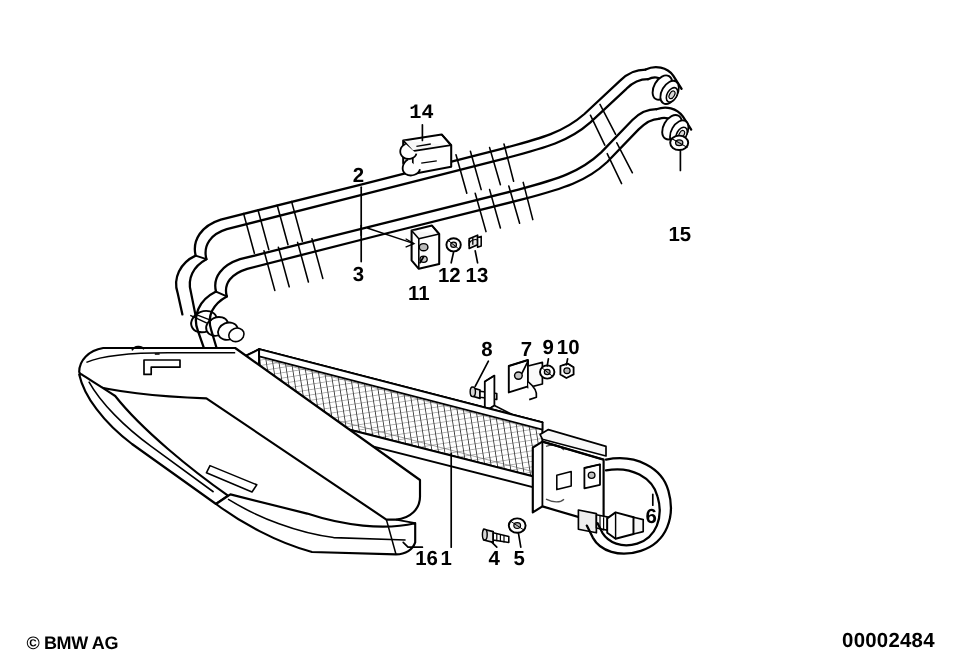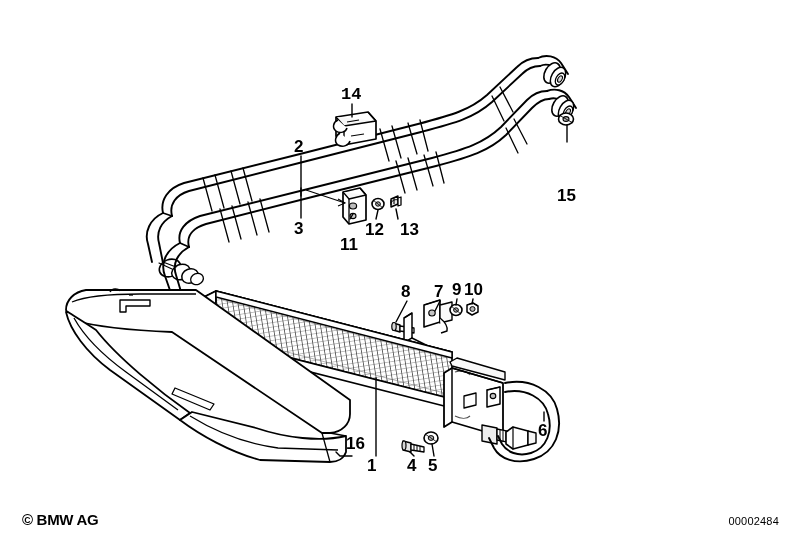--- a/index.html
+++ b/index.html
@@ -22,42 +22,42 @@
   #diagram {
     position: absolute;
     left: 0;
     top: 0;
     width: 799px;
     height: 559px;
   }
   .footer {
     position: absolute;
     left: 0;
-    bottom: 17px;
+    bottom: 0;
     width: 799px;
     height: 46px;
   }
   .copyright {
     position: absolute;
     left: 22px;
     bottom: 14px;
     font-family: "Liberation Sans", sans-serif;
     font-size: 15px;
     font-weight: bold;
     color: #000000;
     letter-spacing: -0.3px;
     white-space: nowrap;
   }
   .docnum {
     position: absolute;
     right: 20px;
     bottom: 15px;
     font-family: "Liberation Sans", sans-serif;
-    font-size: 11px;
-    font-weight: normal;
+    font-size: 17px;
+    font-weight: bold;
     color: #000000;
     letter-spacing: 0.2px;
     white-space: nowrap;
     margin-top: 48px;
   }
   .callout {
     position: absolute;
     font-family: "Liberation Sans", sans-serif;
     font-size: 17px;
     font-weight: bold;
@@ -449,23 +449,23 @@
   <div class="callout" style="left:294px; top:220px;">3</div>
   <div class="callout" style="left:407px; top:457px;">4</div>
   <div class="callout" style="left:428px; top:457px;">5</div>
   <div class="callout" style="left:538px; top:422px;">6</div>
   <div class="callout" style="left:434px; top:283px;">7</div>
   <div class="callout" style="left:401px; top:283px;">8</div>
   <div class="callout" style="left:452px; top:281px;">9</div>
   <div class="callout" style="left:464px; top:281px;">10</div>
   <div class="callout" style="left:340px; top:236px;">11</div>
   <div class="callout" style="left:365px; top:221px;">12</div>
-  <div class="callout" style="left:388px; top:221px;margin-left:12px;">13</div>
+  <div class="callout" style="left:388px; top:221px;">13</div>
   <div class="callout" style="left:341px; top:86px;font-family:Liberation Mono, monospace;">14</div>
   <div class="callout" style="left:557px; top:144px;margin-top:43px;">15</div>
-  <div class="callout" style="left:346px; top:435px;text-align:right;">16</div>
+  <div class="callout" style="left:346px; top:457px;text-align:right;">16</div>
 
   <div class="footer">
     <div class="copyright">© BMW AG</div>
     <div class="docnum">00002484</div>
   </div>
 
 </div>
 
 </body></html>

